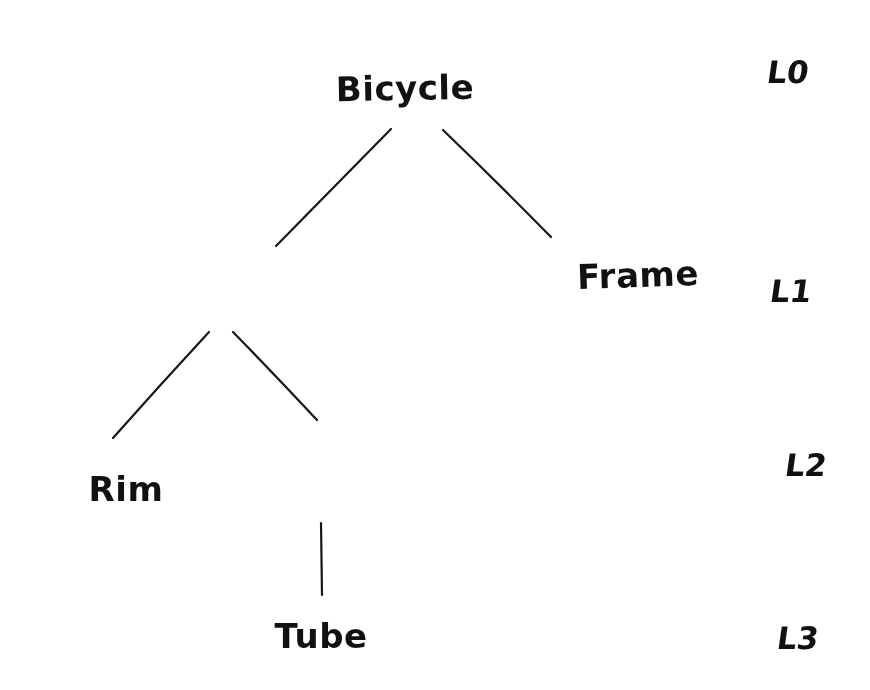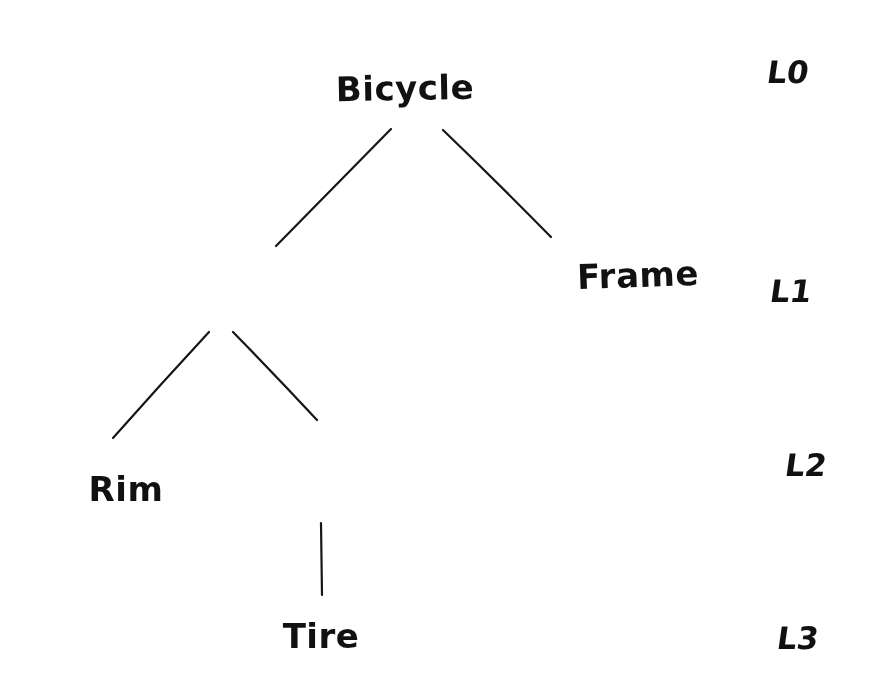--- a/index.html
+++ b/index.html
@@ -63,21 +63,21 @@
   </svg>
 
   <div class="node-label tilt-a" style="left:405px; top:88px;">Bicycle</div>
 
 
   <div class="node-label tilt-b" style="left:638px; top:275px;">Frame</div>
 
   <div class="node-label" style="left:126px; top:489px;">Rim</div>
 
 
-  <div class="node-label" style="left:321px; top:636px;">Tire</div>
+  <div class="node-label" style="left:321px; top:636px;">Tube</div>
 
   <div class="level-label" style="left:788px; top:72px;">L0</div>
 
   <div class="level-label" style="left:791px; top:291px;">L1</div>
 
   <div class="level-label" style="left:806px; top:465px;">L2</div>
 
   <div class="level-label" style="left:798px; top:638px;">L3</div>
 
 </div>

